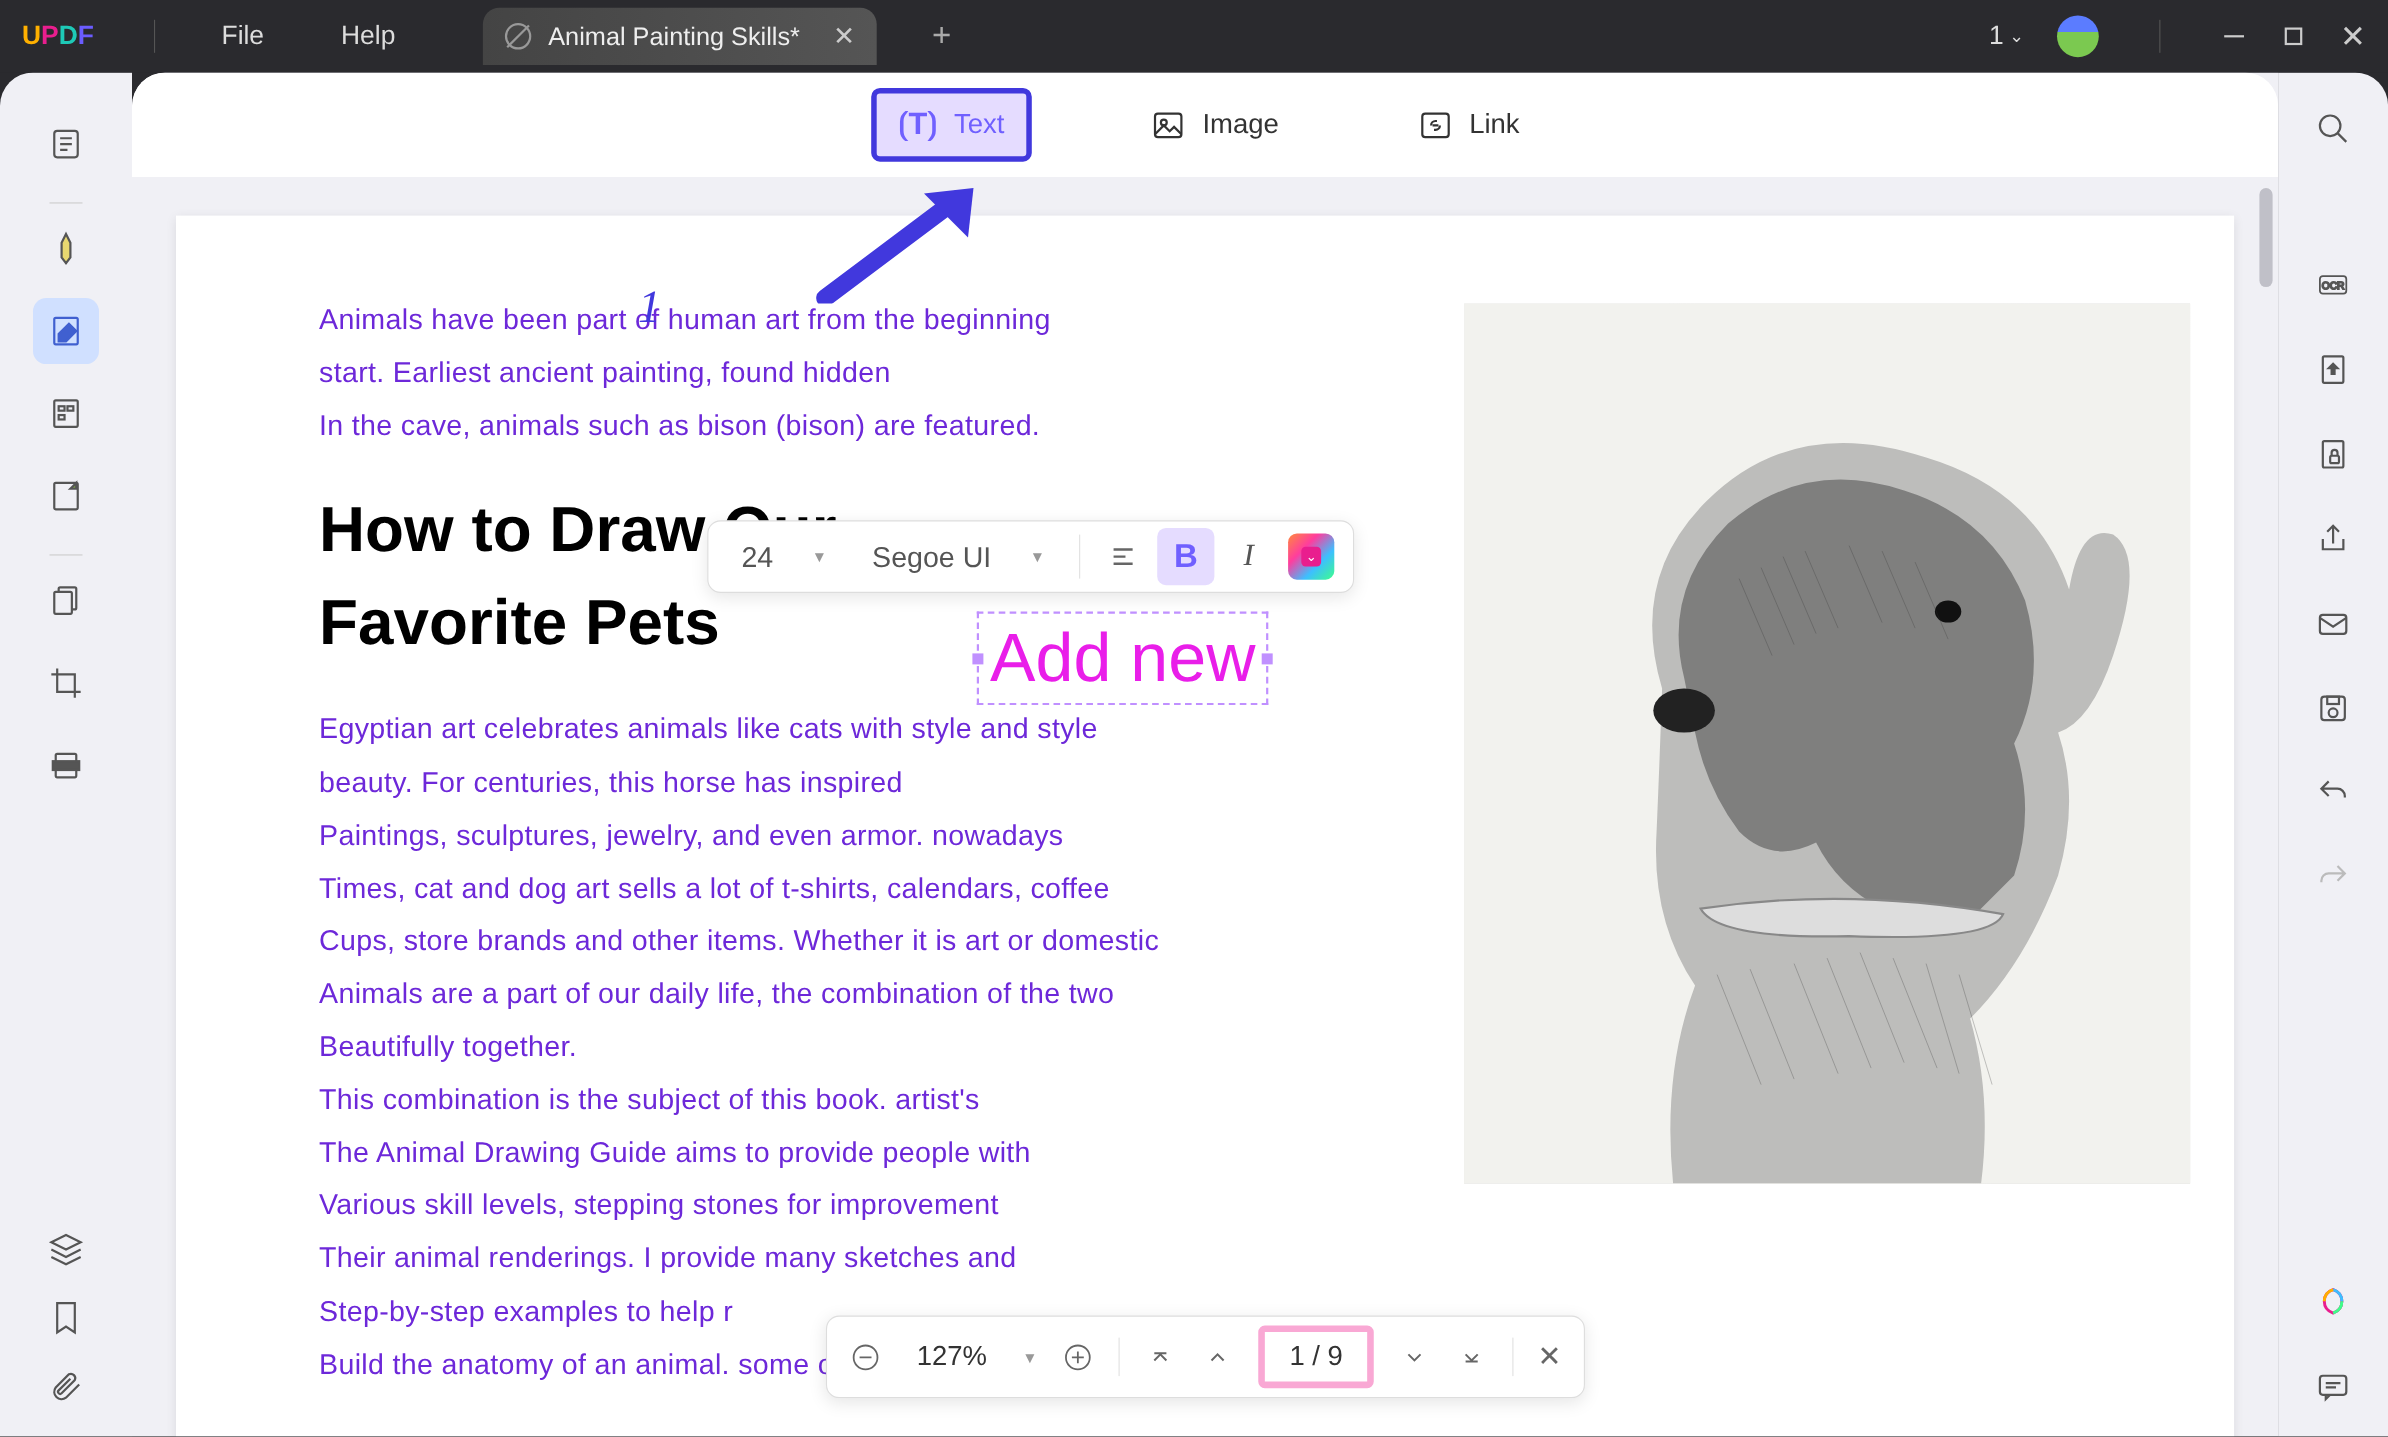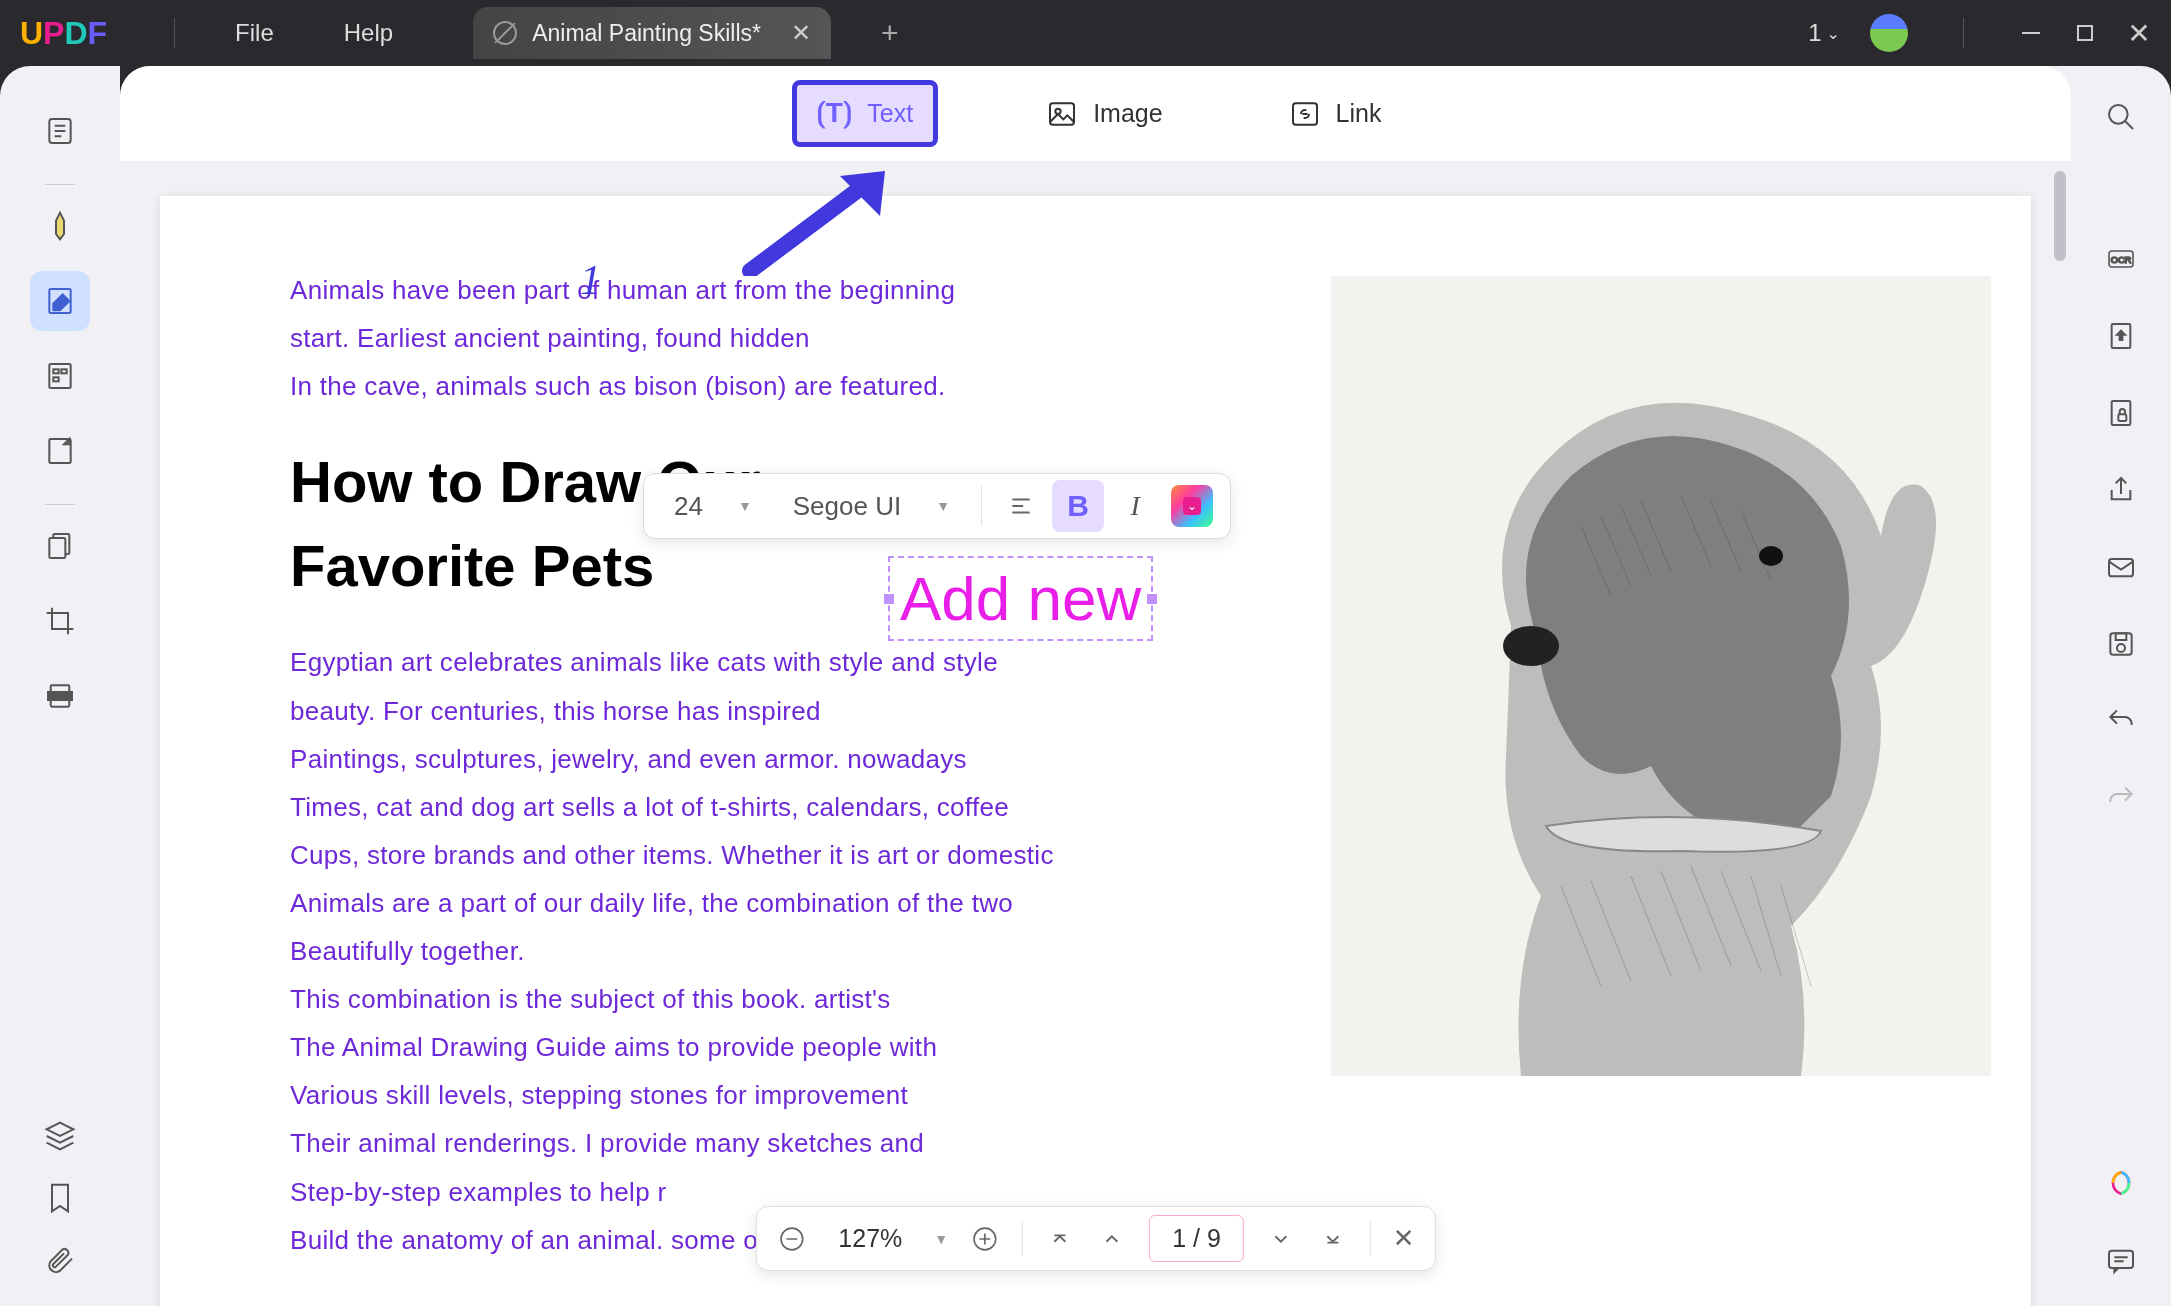--- a/index.html
+++ b/index.html
@@ -1,18 +1,18 @@
 <!DOCTYPE html>
 <html><head>
 <meta charset="utf-8">
 <style>
 *{margin:0;padding:0;box-sizing:border-box;font-family:'Segoe UI',sans-serif}
 body{background:#2a2a2e;width:2171px;height:1306px;overflow:hidden}
 .titlebar{height:66px;background:#2a2a2e;display:flex;align-items:center;padding:0 20px;color:#ddd}
-.logo{font-size:32px;font-weight:900;margin-right:42px}
+.logo{font-size:24px;font-weight:900;margin-right:30px}
 .logo .u{color:#ffb000}
 .logo .p{color:#e91e8e}
 .logo .d{color:#1ec9b7}
 .logo .f{color:#6b5cff}
 .titlebar-sep{width:1px;height:30px;background:#555;margin:0 25px}
 .menu-item{font-size:24px;color:#ddd;margin:0 35px;cursor:pointer}
 .tab{background:linear-gradient(to right,#444,#555);border-radius:15px 15px 0 0;padding:8px 20px;display:flex;align-items:center;gap:15px;margin-left:45px;height:52px;margin-top:0}
 .tab-icon{width:24px;height:24px;border:2px solid #999;border-radius:50%;position:relative}
 .tab-icon::after{content:'';position:absolute;top:50%;left:50%;width:28px;height:2px;background:#999;transform:translate(-50%,-50%) rotate(-45deg)}
 .tab-title{font-size:23px;color:#eee}
@@ -59,21 +59,21 @@
 .color-btn-inner{width:18px;height:18px;background:#e91e8e;border-radius:4px;display:flex;align-items:center;justify-content:center;color:#fff;font-size:12px}
 .text-box{position:absolute;top:490px;left:768px;border:2px dashed #c090ff;padding:5px 10px;z-index:30}
 .text-box-content{font-size:62px;color:#e91ee9;font-weight:400}
 .text-box-handle{position:absolute;width:10px;height:10px;background:#c090ff}
 .handle-l{left:-6px;top:50%;transform:translateY(-50%)}
 .handle-r{right:-6px;top:50%;transform:translateY(-50%)}
 .page-nav-bar{position:absolute;bottom:35px;left:50%;transform:translateX(-50%);background:#fff;border:1px solid #ddd;border-radius:12px;box-shadow:0 4px 15px rgba(0,0,0,0.1);display:flex;align-items:center;padding:8px 20px;gap:22px;z-index:50}
 .nav-icon{width:30px;height:30px;cursor:pointer;color:#666;display:flex;align-items:center;justify-content:center;font-size:20px}
 .nav-sep{width:1px;height:35px;background:#e0e0e0}
 .zoom-display{font-size:25px;color:#333;padding:0 10px}
-.page-display{font-size:25px;color:#333;border:1px solid #f9a8d4;border-radius:6px;padding:8px 22px}
+.page-display{font-size:25px;color:#333;border:6px solid #f9a8d4;border-radius:6px;padding:8px 22px}
 .nav-close{font-size:26px;color:#666;cursor:pointer}
 .right-sidebar{width:100px;background:#f0f0f5;display:flex;flex-direction:column;align-items:center;padding-top:35px;gap:45px}
 .right-sidebar-bottom{margin-top:auto;margin-bottom:30px;display:flex;flex-direction:column;gap:45px}
 .scroll-indicator{position:absolute;top:105px;right:5px;width:12px;height:90px;background:#c0c0c8;border-radius:6px;z-index:20}
 </style>
 </head>
 <body>
 
 <div class="titlebar">
   <div class="logo">

